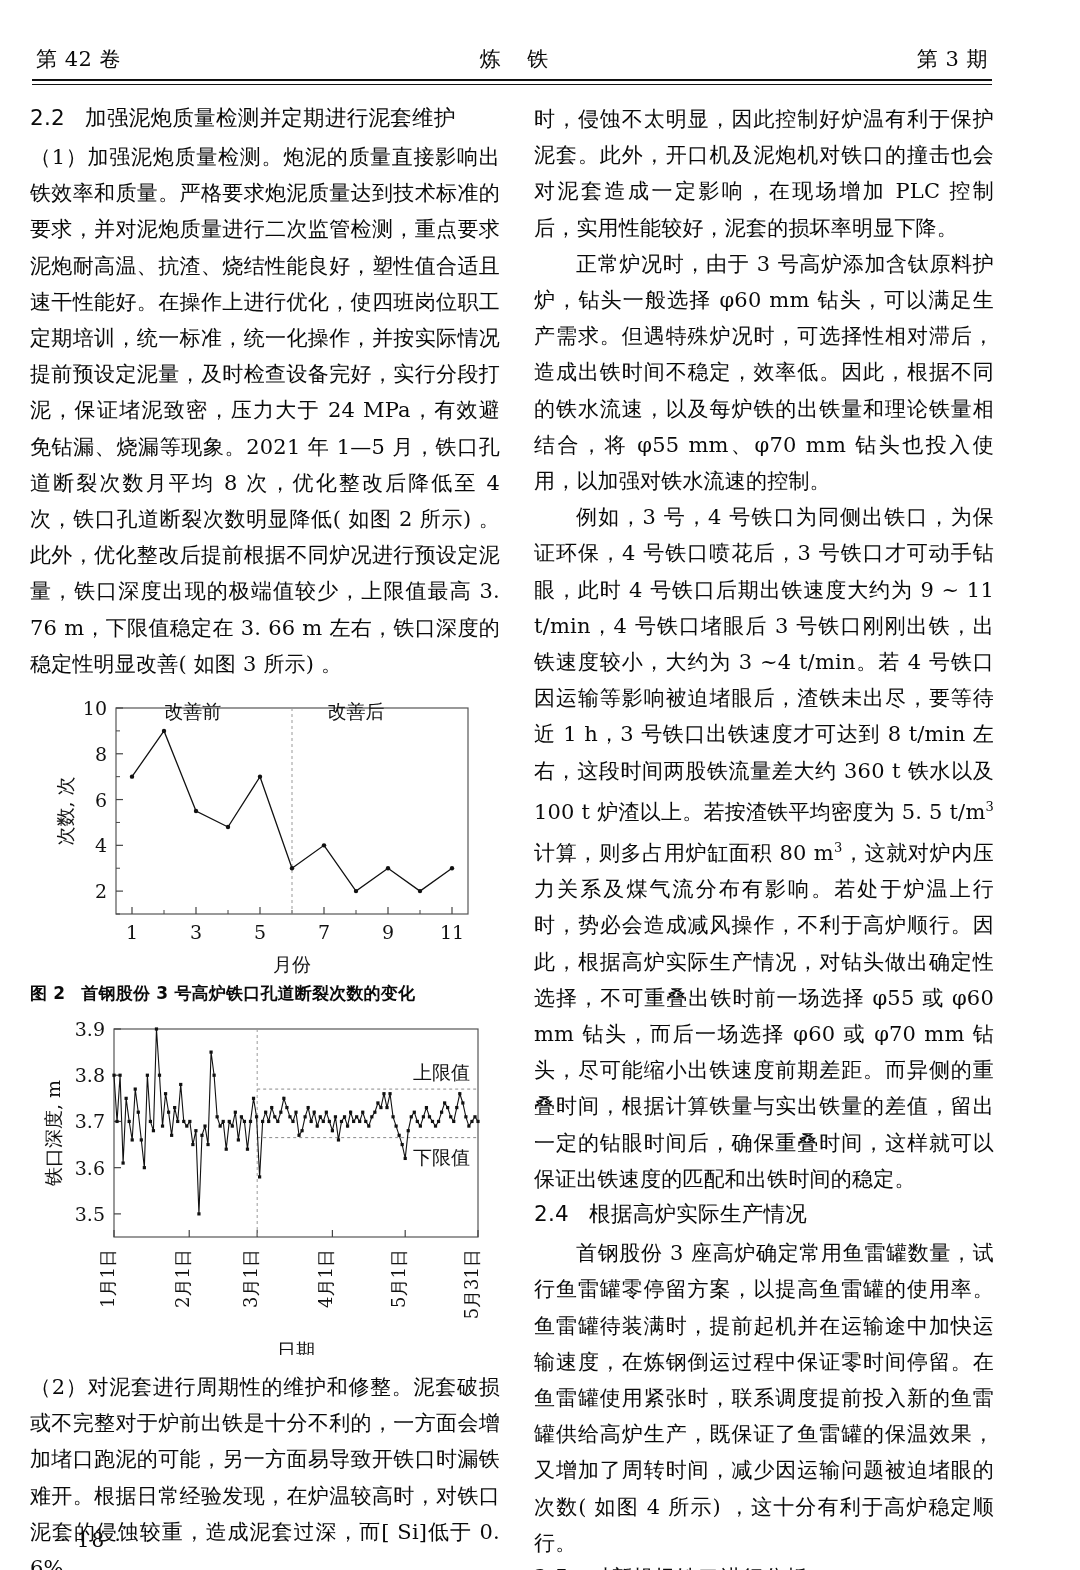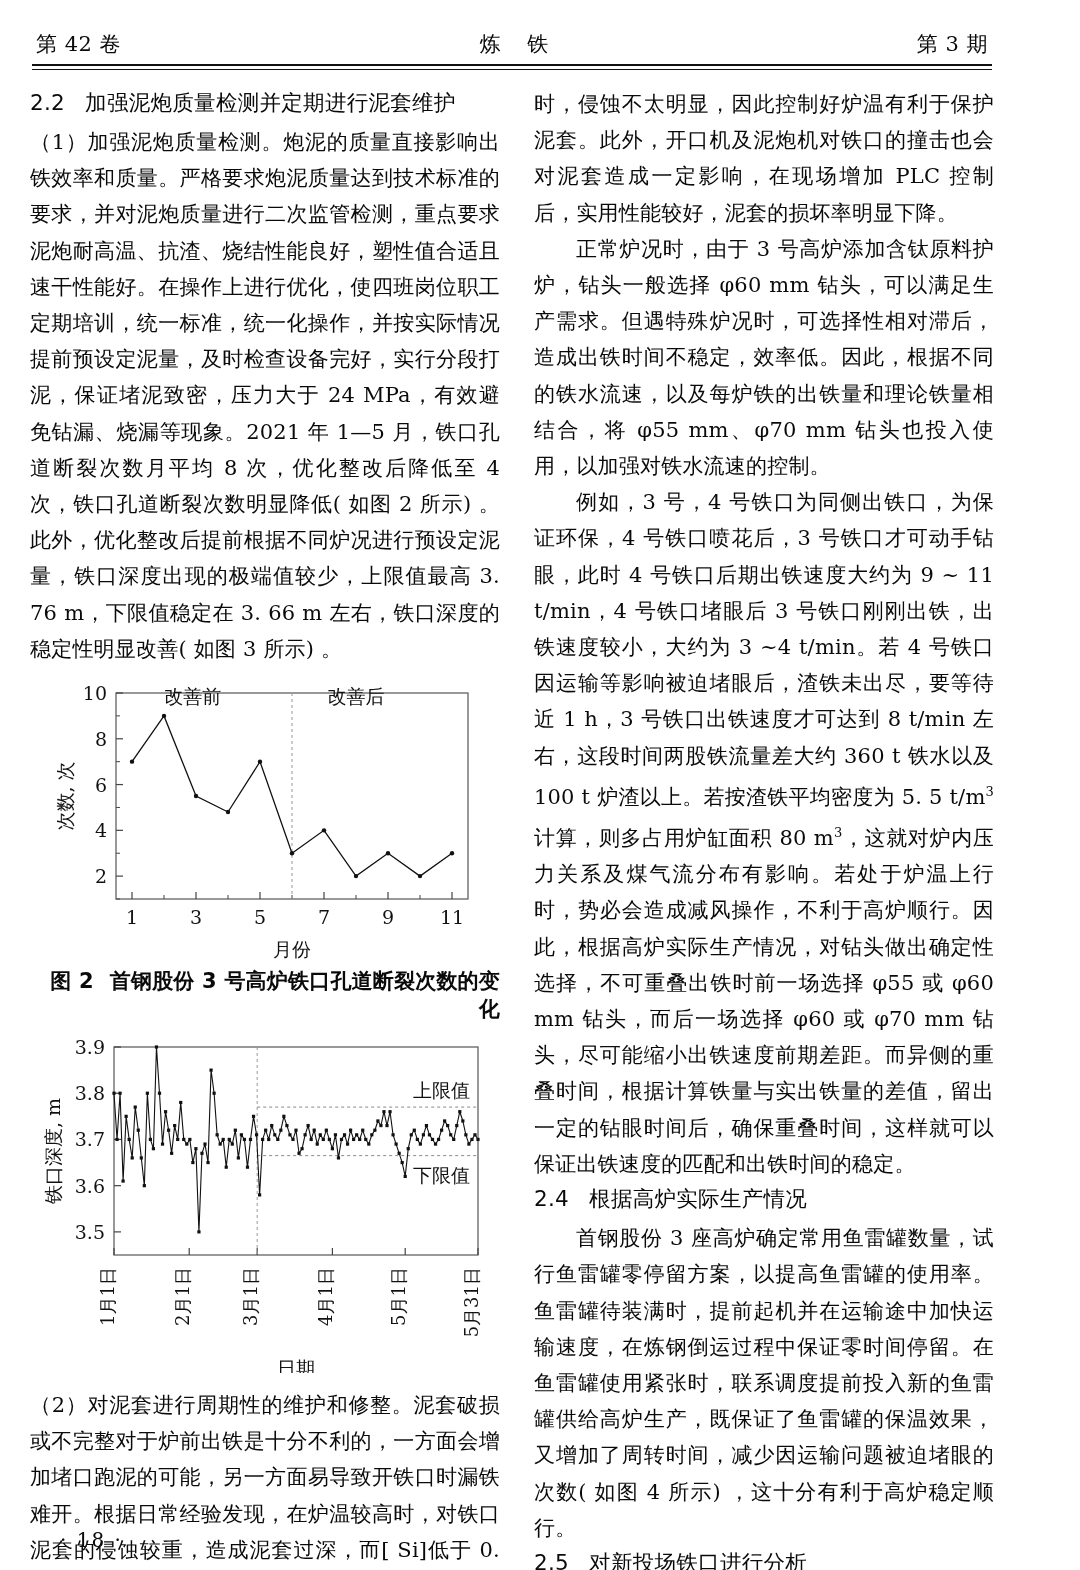--- a/index.html
+++ b/index.html
@@ -8,42 +8,42 @@
     background:#ffffff;
     font-family:"DejaVu Serif", serif;
     color:#0a0a0a;
     position:relative;
     overflow:hidden;
   }
   .page { position:relative; width:1024px; height:1570px; box-sizing:border-box; padding:26px 30px 0 30px; }
 
   
   .runhead { display:flex; align-items:baseline; justify-content:space-between; font-size:21px; letter-spacing:.5px; padding:4px 6px 6px 6px; }
-  .runhead .center { letter-spacing:10px; font-size:21px; }
+  .runhead .center { letter-spacing:10px; font-size:21px;margin-top:15px; }
   .rule { border-top:2px solid #111; border-bottom:1px solid #111; height:3px; margin:0 2px 16px 2px; }
 
   
   .cols { display:flex; gap:34px; }
   .col { width:492px; }
 
   .h3 { font-family:"DejaVu Sans", sans-serif; font-weight:normal; font-size:21.5px; margin:2px 0 7px 0; letter-spacing:.3px; }
   .h3 .num { margin-right:20px; }
   p.body {
     font-size:21px;
     line-height:36.2px;
     margin:0 0 0 0;
     text-align:justify;
     text-justify:inter-ideograph;
     letter-spacing:.2px;
   }
   p.body.indent { text-indent:2em; }
 
   
   figure { margin:10px 0 0 0; }
-  .figcap { font-family:"DejaVu Sans", sans-serif; font-weight:bold; font-size:21px; text-align:right; margin-top:8px; letter-spacing:.2px; }
+  .figcap { font-family:"DejaVu Sans", sans-serif; font-weight:bold; font-size:17px; text-align:left; margin-top:8px; letter-spacing:.2px; }
   .figcap .gap { display:inline-block; width:16px; }
   .chartwrap { display:flex; justify-content:center; }
   svg text { font-family:"DejaVu Serif", serif; fill:#111; }
 
   .pagenum { position:absolute; left:60px; bottom:18px; font-size:20px; letter-spacing:2px; }
   sup { font-size:.62em; vertical-align:super; }
 </style>
 </head>
 <body>
 

